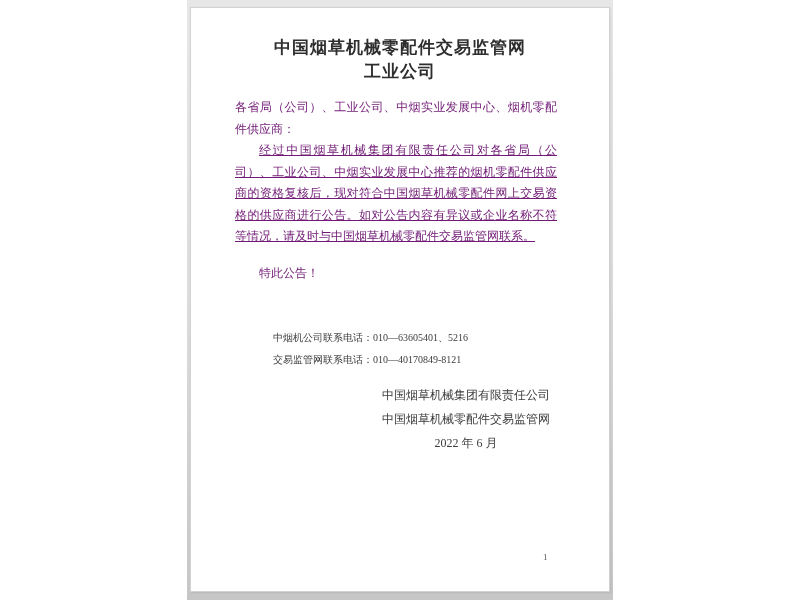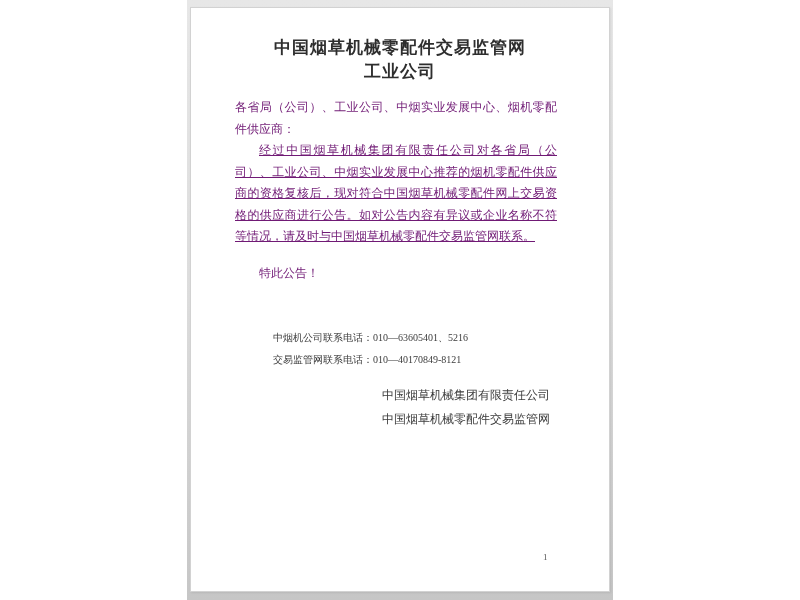--- a/index.html
+++ b/index.html
@@ -90,19 +90,20 @@
       </div>
 
       <div class="contacts">
         <div>中烟机公司联系电话：010—63605401、5216</div>
         <div>交易监管网联系电话：010—40170849-8121</div>
       </div>
 
       <div class="signatures">
         <div>中国烟草机械集团有限责任公司</div>
         <div>中国烟草机械零配件交易监管网</div>
+        <div>2022 年 6 月</div>
       </div>
 
       <div class="page-number">1</div>
 
     </div>
   </div>
 </div>
 
 </body></html>

